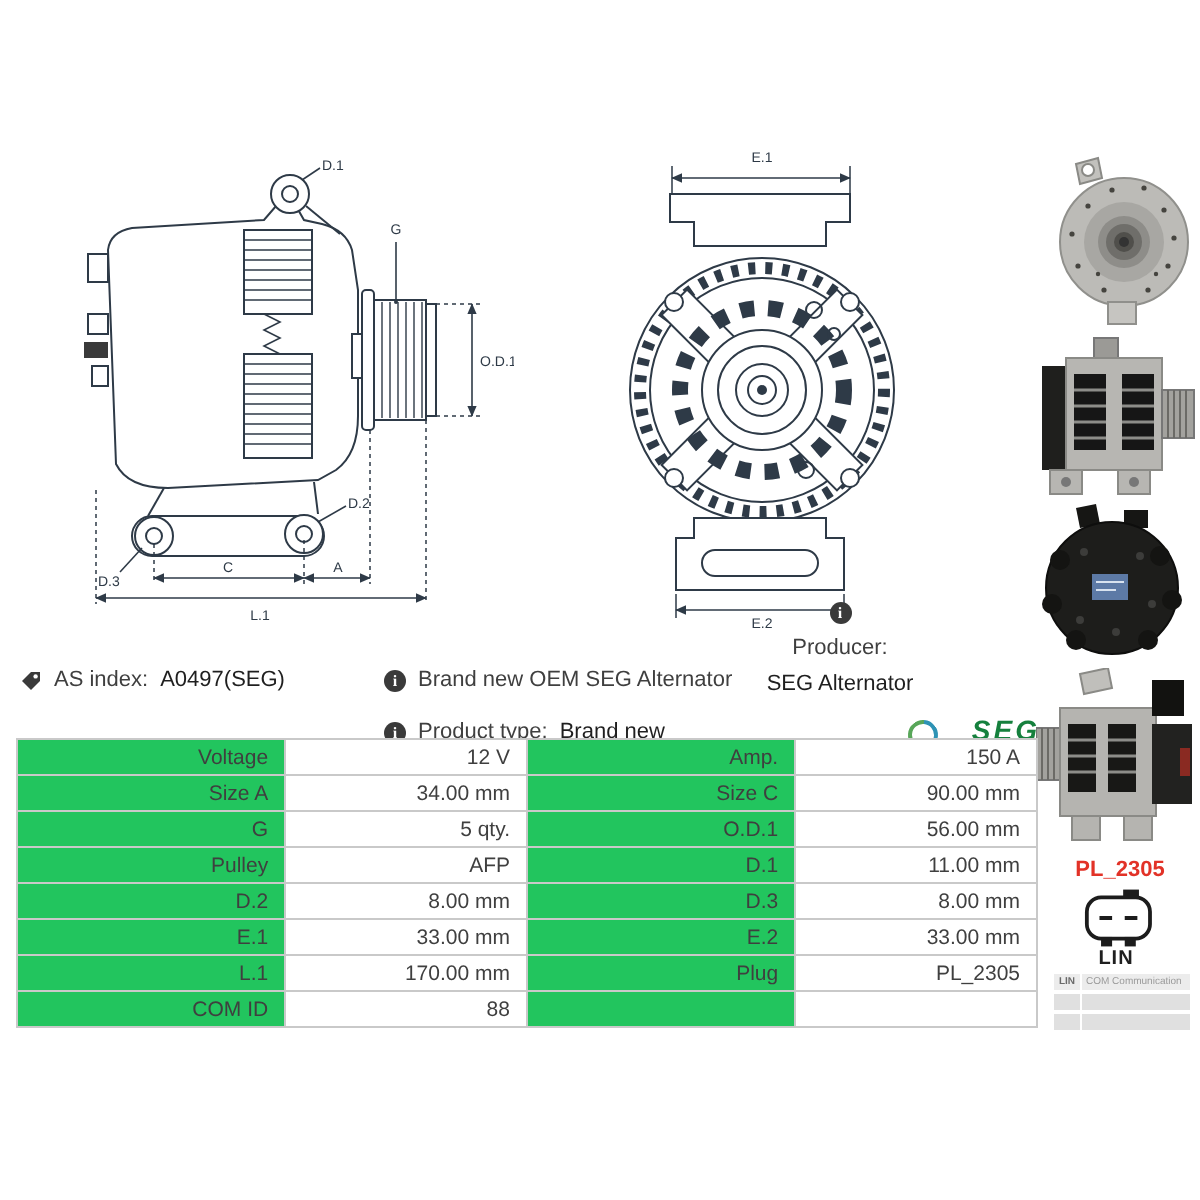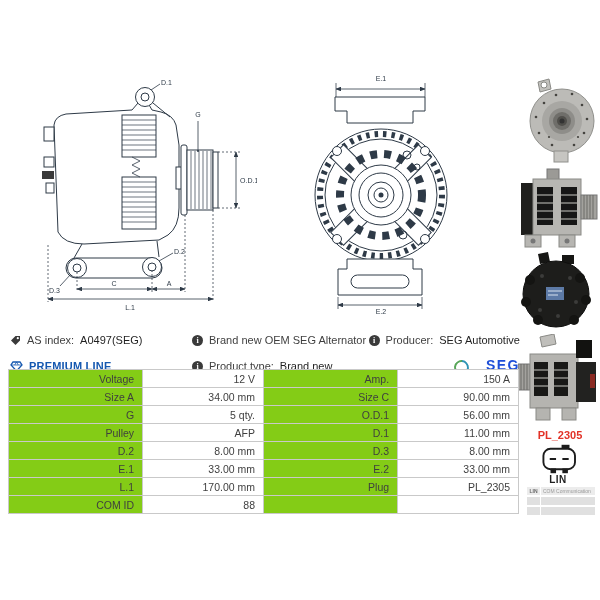--- a/index.html
+++ b/index.html
@@ -39,49 +39,49 @@
            color:#9a9a9a; padding-left:2px; overflow:hidden; white-space:nowrap; }
   .mt-row.skel .mt-c1, .mt-row.skel .mt-c2 { background:#e0e0e0; }
 
   
   .info { position:absolute; top:318px; left:0; width:520px; height:50px; font-size:11px; }
   .info-col { position:absolute; top:14px; }
   .ic1 { left:10px; }
   .ic2 { left:192px; }
   .ic3 { right:0px; width:200px; }
   .info-row { display:flex; align-items:center; height:16px; margin-bottom:10px; gap:6px; }
-  .ic3 .info-row { justify-content:flex-end; }
+  .ic3 .info-row { justify-content:flex-end;flex-direction:column; }
   .b { font-weight:normal; color:#1f1f1f; }
   .premium { font-weight:bold; color:#1558b0; letter-spacing:0.2px; }
   .info-icon {
     display:inline-block; width:11px; height:11px; border-radius:50%;
     background:#3a3a3a; color:#fff; font-size:8px; line-height:11px;
     text-align:center; font-weight:bold; flex:0 0 auto;
   }
   .info-icon::before { content:"i"; font-family:"Liberation Serif", serif; }
   .seg-logo { display:flex; align-items:center; gap:5px; justify-content:flex-end; }
   .seg-circle {
     width:15px; height:15px; border-radius:50%; border:2px solid #2e93b5;
     border-top-color:#58a659; border-left-color:#58a659; transform:rotate(-40deg);
   }
   .seg-textwrap { display:flex; flex-direction:column; align-items:flex-end; line-height:1; }
-  .seg-text { font-size:14px; font-weight:bold; color:#1d4ed8; letter-spacing:1.5px; }
+  .seg-text { font-size:14px; font-weight:bold; color:#15803d; letter-spacing:1.5px;font-style:italic; }
   .seg-sub  { font-size:4.6px; color:#2e93b5; letter-spacing:1.6px; margin-top:1px; }
 
   
   table.specs {
     position:absolute; left:8px; top:369px; width:511px;
     border-collapse:collapse; font-size:10.5px; color:#3f3f3f;
     table-layout:fixed;
   }
   table.specs td {
     border:1px solid #c9c9c9; height:18px; padding:0 8px 0 2px;
     text-align:right; white-space:nowrap; overflow:hidden;
   }
-  td.lab { background:#84cc16; width:132px; }
+  td.lab { background:#22c55e; width:132px; }
   td.val { background:#fff;   width:119px; }
 </style>
 </head>
 <body>
 
 <div class="page">
 
   <svg class="diag diag-left" width="235" height="248" viewBox="0 0 235 248">
     <defs>
       <marker id="arr" markerWidth="7" markerHeight="6" refX="6.5" refY="3" orient="auto-start-reverse">
@@ -308,46 +308,39 @@
   <div class="info">
     <div class="info-col ic1">
       <div class="info-row">
         <svg width="11" height="11" viewBox="0 0 11 11">
           <path d="M1,5.5 L5.5,1 H10 V5.5 L5.5,10 Z" fill="#3a3a3a"></path>
           <circle cx="7.8" cy="3.2" r="1.1" fill="#fff"></circle>
         </svg>
         <span>AS index:</span>
         <span class="b">A0497(SEG)</span>
       </div>
-      <div class="info-row">
-        <svg width="13" height="11" viewBox="0 0 13 11">
-          <polygon points="3,1 10,1 12,4 6.5,10 1,4" fill="none" stroke="#1558b0" stroke-width="1.3"></polygon>
-          <path d="M1,4 H12 M4.7,4 L6.5,1 M8.3,4 L6.5,1" stroke="#1558b0" stroke-width="0.8" fill="none"></path>
-        </svg>
-        <span class="premium">PREMIUM LINE</span>
-      </div>
     </div>
 
     <div class="info-col ic2">
       <div class="info-row">
         <span class="info-icon"></span>
         <span>Brand new OEM SEG Alternator</span>
       </div>
       <div class="info-row">
         <span class="info-icon"></span>
         <span>Product type:</span>
         <span class="b">Brand new</span>
       </div>
     </div>
 
     <div class="info-col ic3">
       <div class="info-row">
         <span class="info-icon"></span>
         <span>Producer:</span>
-        <span class="b">SEG Automotive</span>
+        <span class="b">SEG Alternator</span>
       </div>
       <div class="seg-logo">
         <span class="seg-circle"></span>
         <span class="seg-textwrap">
           <span class="seg-text">SEG</span>
           <span class="seg-sub">AUTOMOTIVE</span>
         </span>
       </div>
     </div>
   </div>

